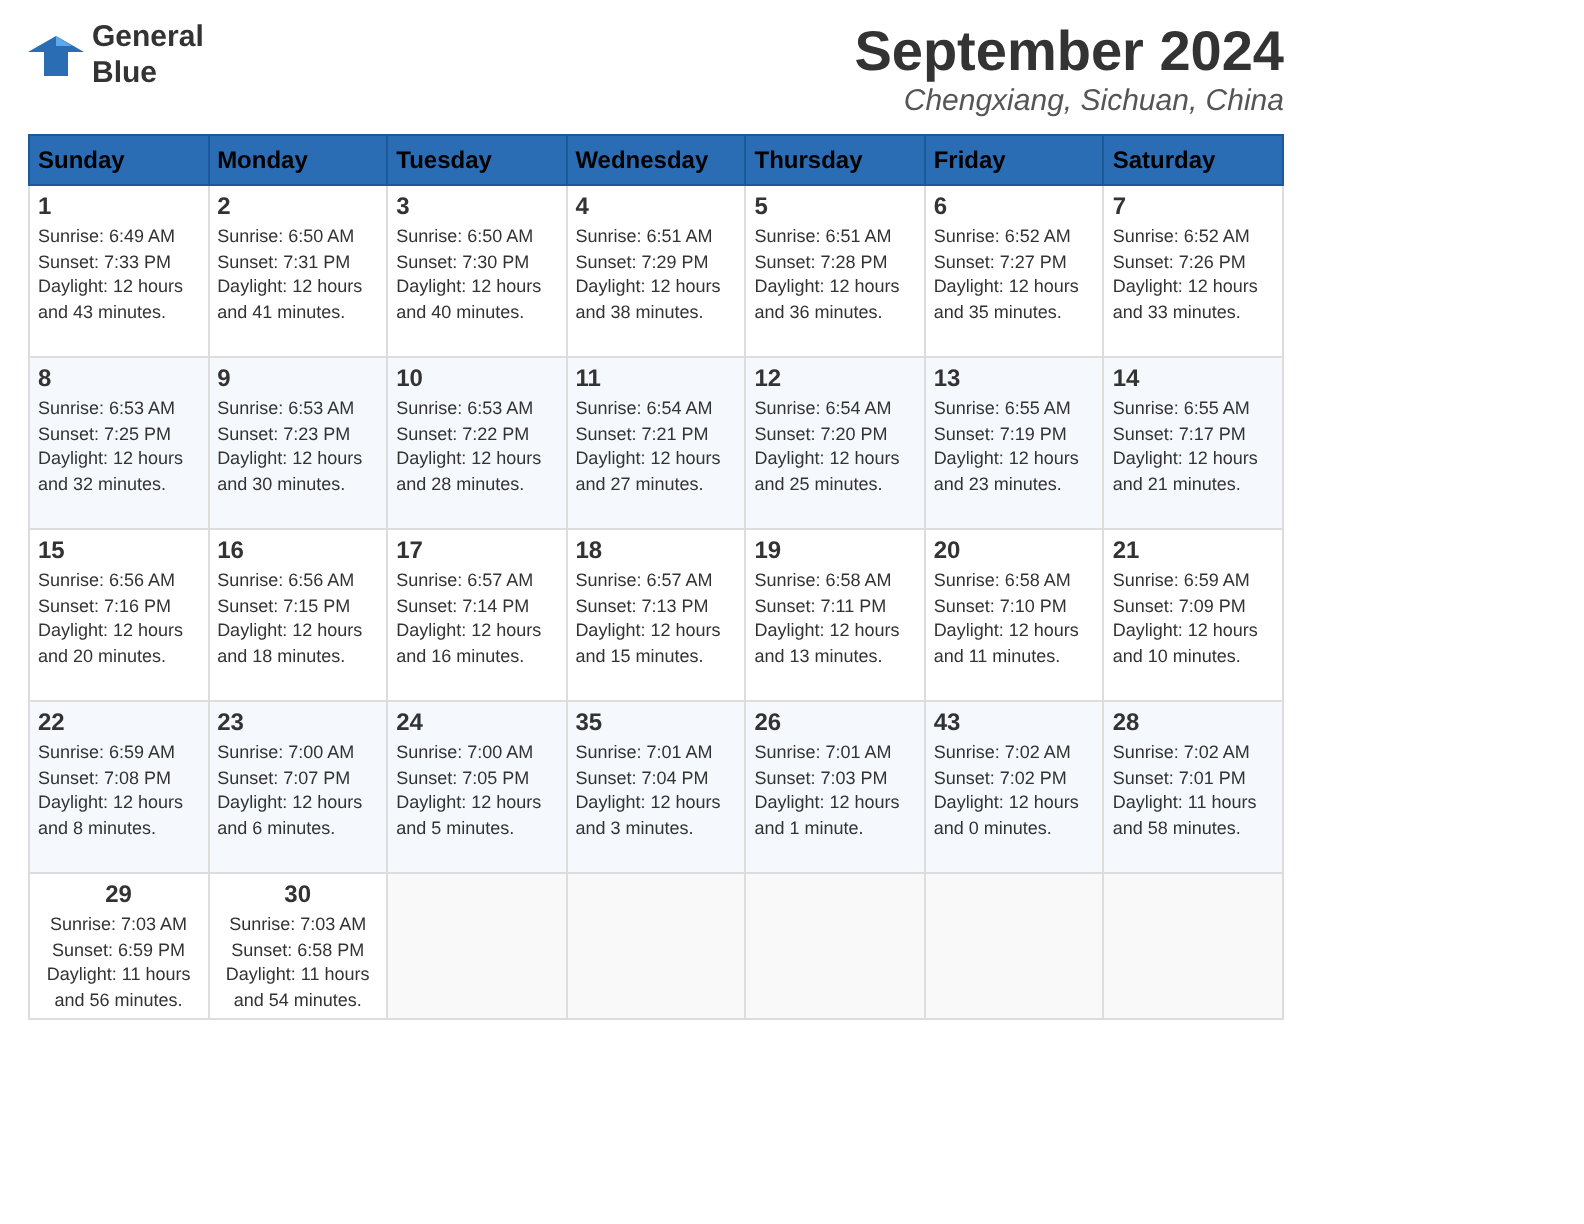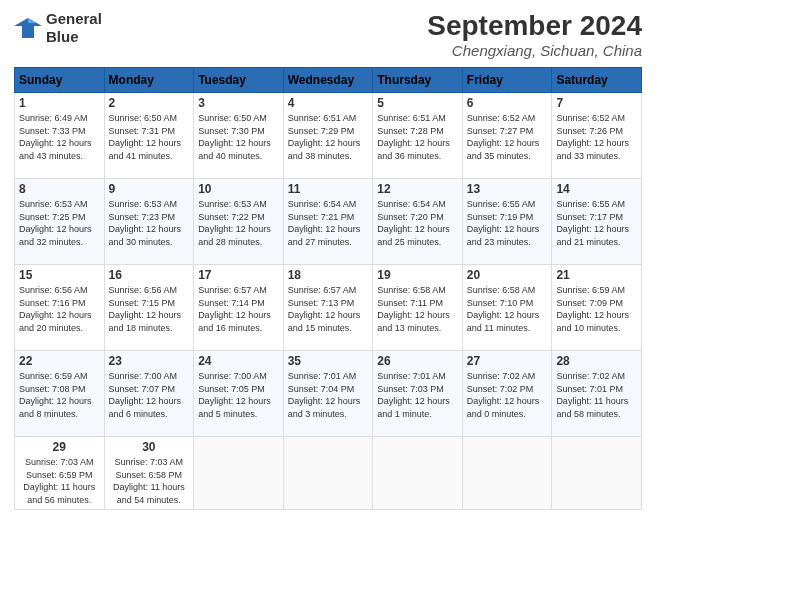--- a/index.html
+++ b/index.html
@@ -312,21 +312,21 @@
 and 3 minutes.</div>
           </td>
           <td>
             <span class="day-num">26</span>
             <div class="day-info" style="white-space: pre-line;">Sunrise: 7:01 AM
 Sunset: 7:03 PM
 Daylight: 12 hours
 and 1 minute.</div>
           </td>
           <td>
-            <span class="day-num">27</span>
+            <span class="day-num">43</span>
             <div class="day-info" style="white-space: pre-line;">Sunrise: 7:02 AM
 Sunset: 7:02 PM
 Daylight: 12 hours
 and 0 minutes.</div>
           </td>
           <td>
             <span class="day-num">28</span>
             <div class="day-info" style="white-space: pre-line;">Sunrise: 7:02 AM
 Sunset: 7:01 PM
 Daylight: 11 hours

